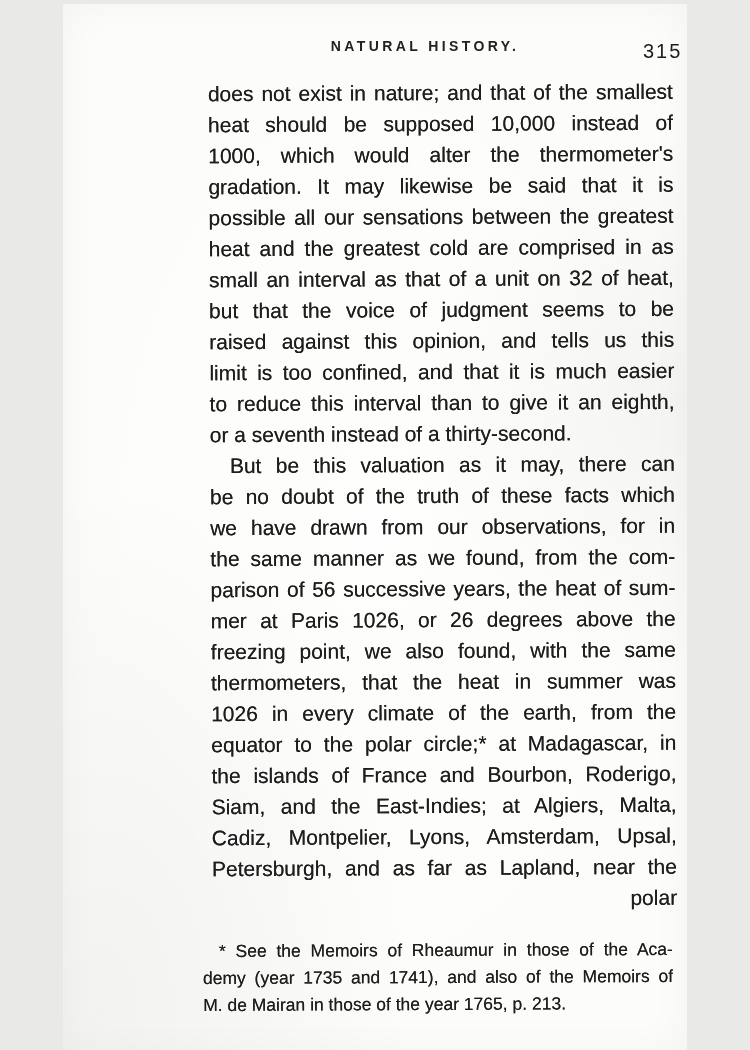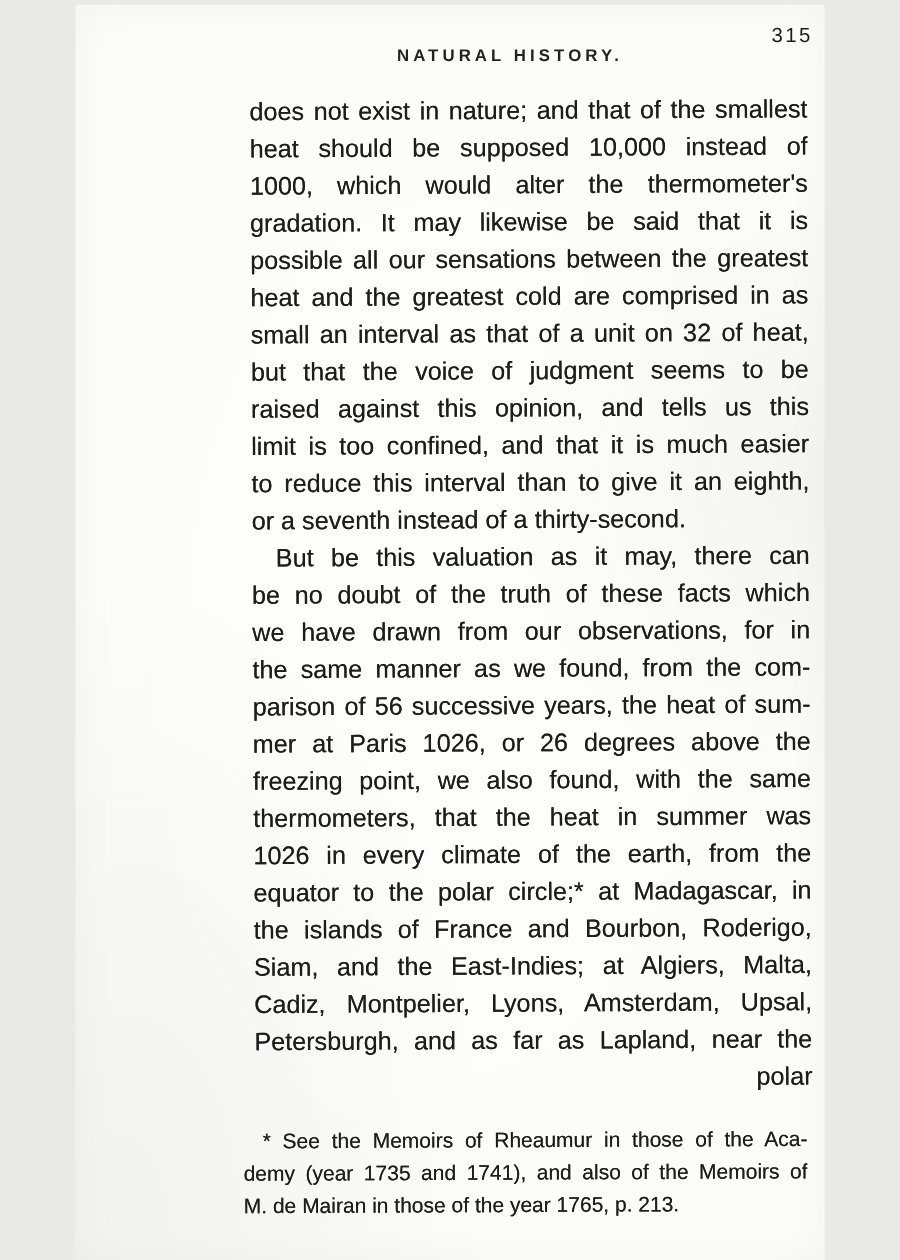--- a/index.html
+++ b/index.html
@@ -28,23 +28,23 @@
     left: 130px;
     width: 464px;
     text-align: center;
     font-size: 14px;
     font-weight: bold;
     letter-spacing: 3.4px;
     color: #222;
   }
   .page-number {
     position: absolute;
-    top: 16px;
+    top: 36px;
     left: 580px;
-    font-size: 17px;
+    font-size: 20px;
     letter-spacing: 2px;
     color: #1c1c1c;
   }
   .text-block {
     position: absolute;
     top: 73px;
     left: 147px;
     width: 465px;
     transform: rotate(-0.3deg);
     transform-origin: 50% 50%;

